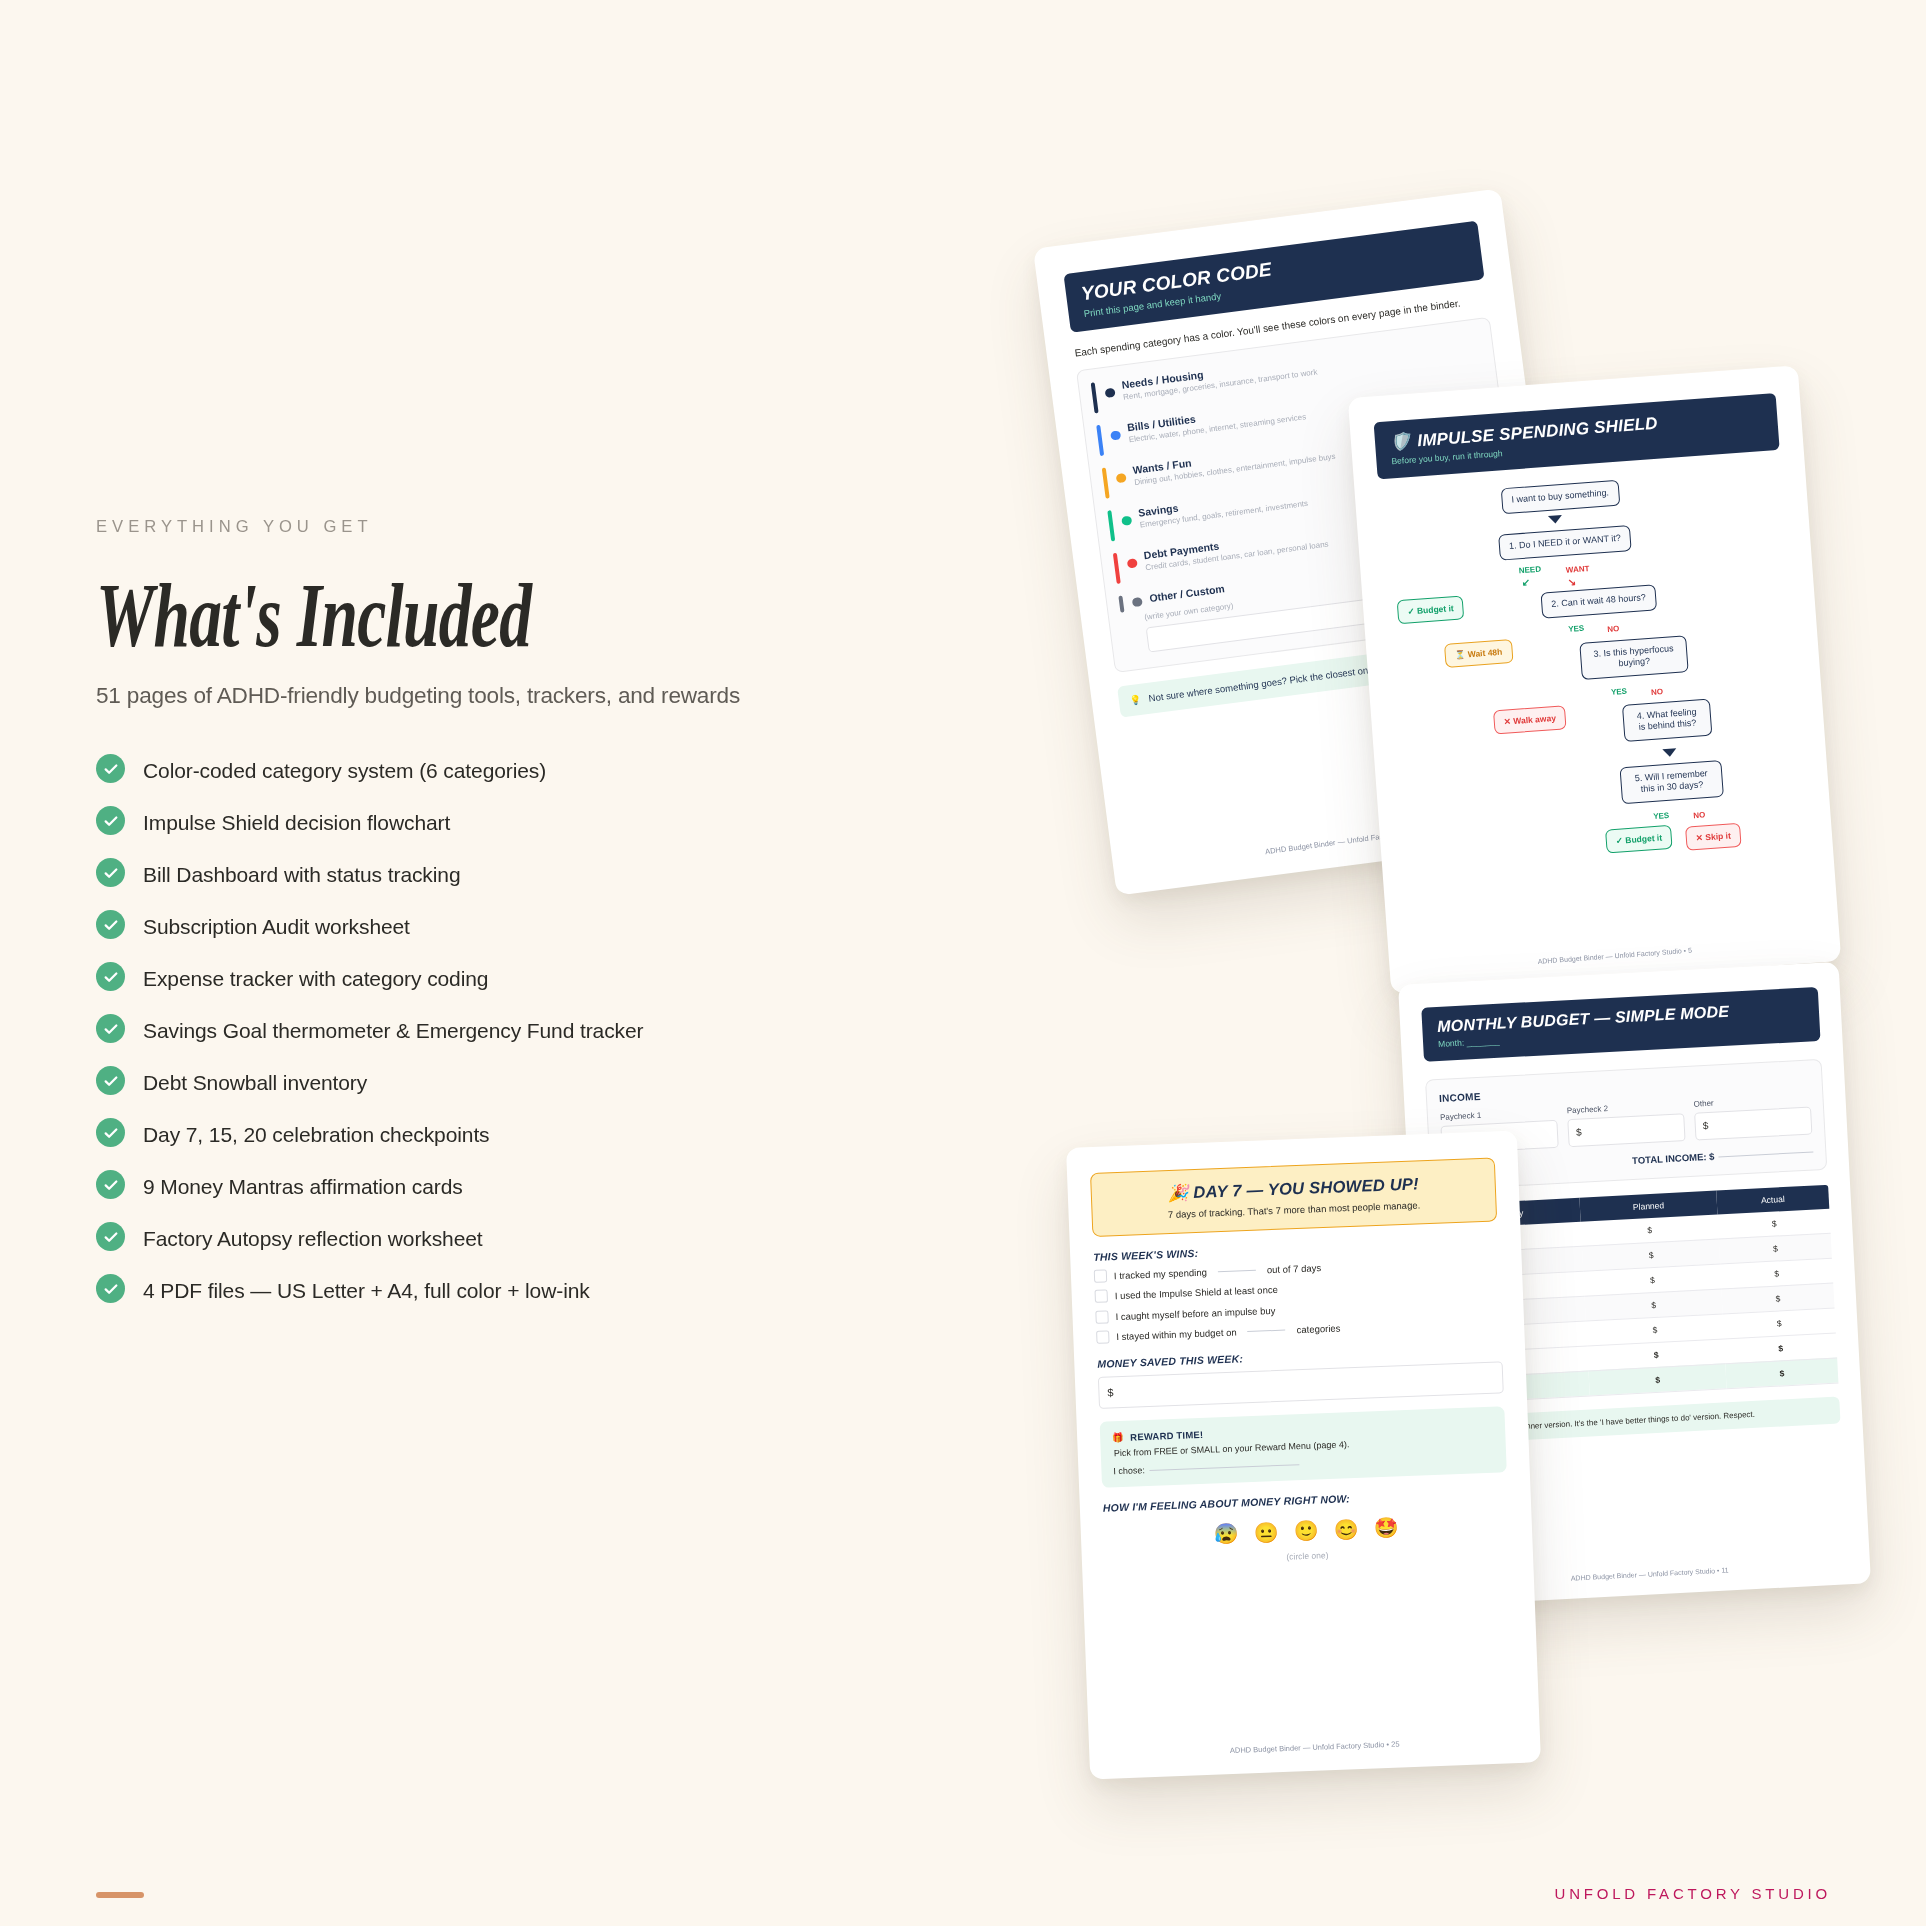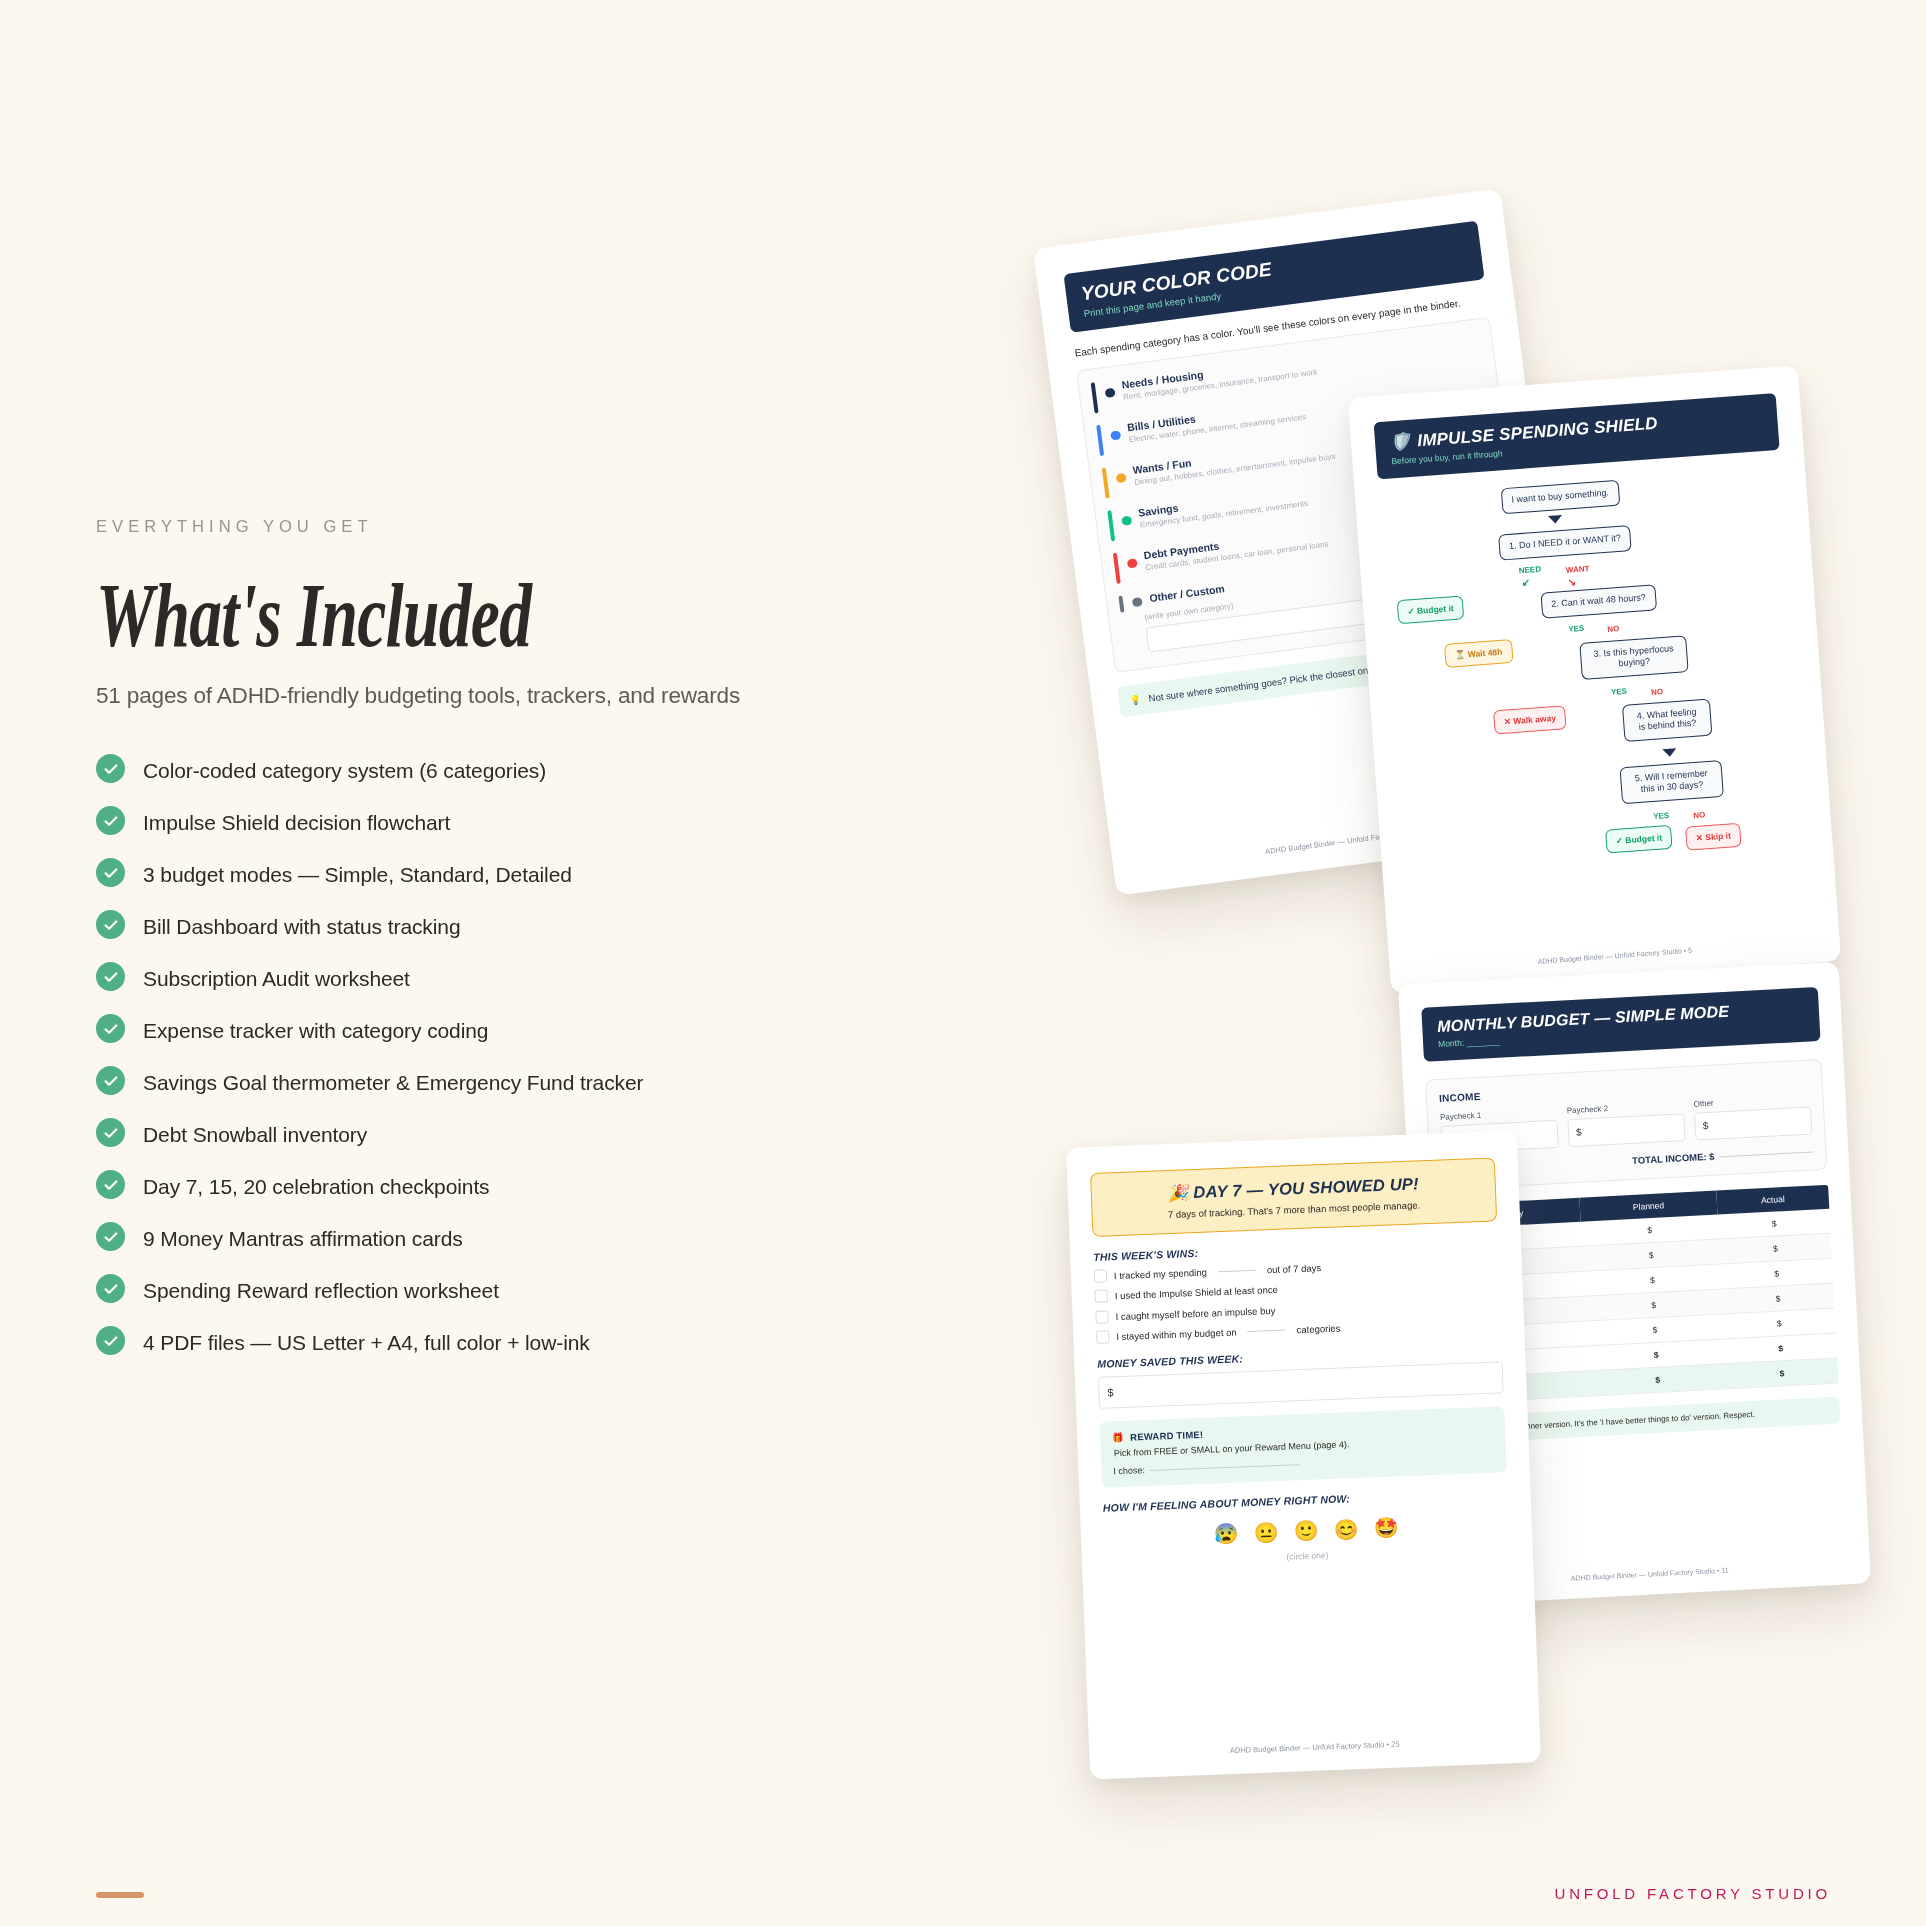--- a/index.html
+++ b/index.html
@@ -309,28 +309,20 @@
             </svg>
         </span>
         <span class="feature-text">Impulse Shield decision flowchart</span>
       </li>
       <li class="feature-item">
         <span class="check-badge">
           <svg viewBox="0 0 24 24" fill="none" stroke="#fff" stroke-width="3.4" stroke-linecap="round" stroke-linejoin="round">
               <path d="M4 12.5l5.2 5.2L20 6.8"></path>
             </svg>
         </span>
-        <span class="feature-text">3 budget modes — Simple, Standard, Detailed</span>
-      </li>
-      <li class="feature-item">
-        <span class="check-badge">
-          <svg viewBox="0 0 24 24" fill="none" stroke="#fff" stroke-width="3.4" stroke-linecap="round" stroke-linejoin="round">
-              <path d="M4 12.5l5.2 5.2L20 6.8"></path>
-            </svg>
-        </span>
         <span class="feature-text">Bill Dashboard with status tracking</span>
       </li>
       <li class="feature-item">
         <span class="check-badge">
           <svg viewBox="0 0 24 24" fill="none" stroke="#fff" stroke-width="3.4" stroke-linecap="round" stroke-linejoin="round">
               <path d="M4 12.5l5.2 5.2L20 6.8"></path>
             </svg>
         </span>
         <span class="feature-text">Subscription Audit worksheet</span>
       </li>
@@ -373,21 +365,21 @@
             </svg>
         </span>
         <span class="feature-text">9 Money Mantras affirmation cards</span>
       </li>
       <li class="feature-item">
         <span class="check-badge">
           <svg viewBox="0 0 24 24" fill="none" stroke="#fff" stroke-width="3.4" stroke-linecap="round" stroke-linejoin="round">
               <path d="M4 12.5l5.2 5.2L20 6.8"></path>
             </svg>
         </span>
-        <span class="feature-text">Spending Reward reflection worksheet</span>
+        <span class="feature-text">Factory Autopsy reflection worksheet</span>
       </li>
       <li class="feature-item">
         <span class="check-badge">
           <svg viewBox="0 0 24 24" fill="none" stroke="#fff" stroke-width="3.4" stroke-linecap="round" stroke-linejoin="round">
               <path d="M4 12.5l5.2 5.2L20 6.8"></path>
             </svg>
         </span>
         <span class="feature-text">4 PDF files — US Letter + A4, full color + low-ink</span>
       </li>
     </ul>

